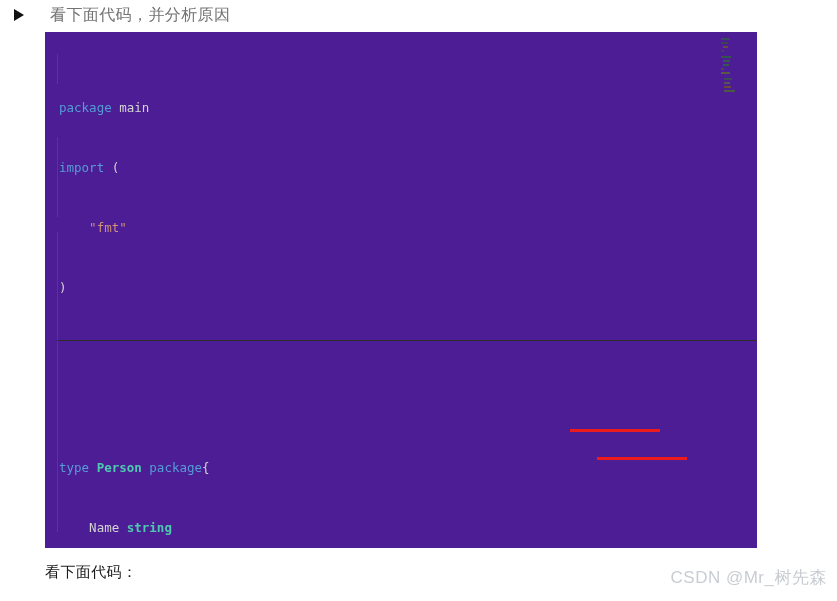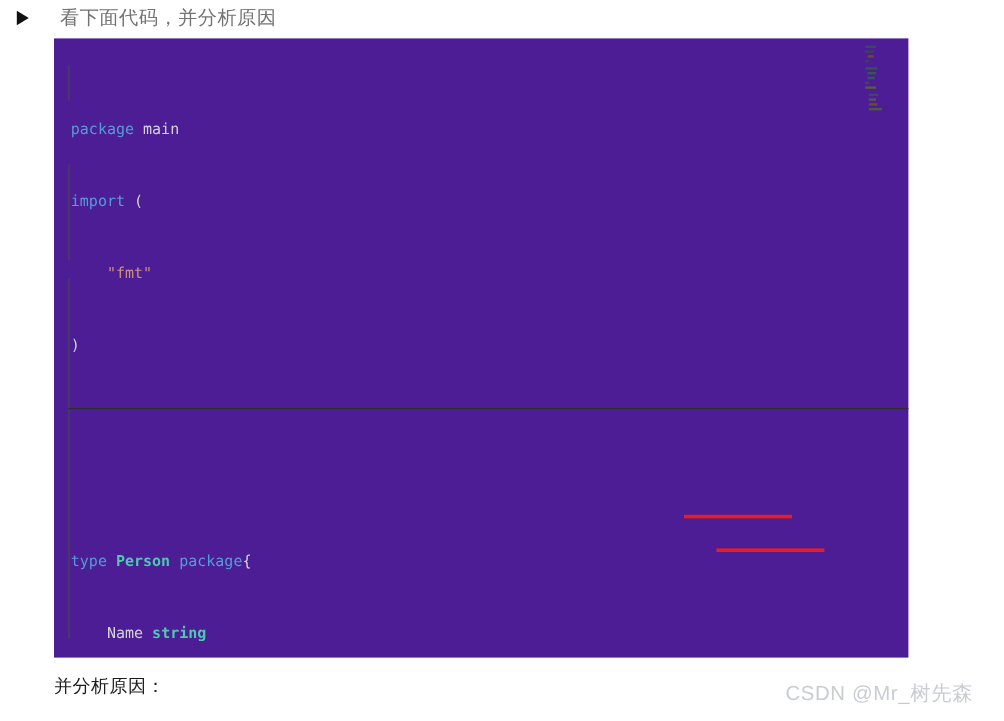--- a/index.html
+++ b/index.html
@@ -132,21 +132,21 @@
     top: 563px;
     font-family: "Liberation Serif", "DejaVu Serif", serif;
     font-size: 15px;
     color: #1a1a1a;
     letter-spacing: 0.4px;
   }
 
   
   .watermark {
     position: absolute;
-    right: 26px;
+    right: 10px;
     top: 566px;
     font-family: "Liberation Sans", "DejaVu Sans", sans-serif;
     font-size: 17px;
     color: #c9cdd2;
     letter-spacing: 0.5px;
     white-space: nowrap;
   }
 </style>
 </head>
 <body>
@@ -217,15 +217,15 @@
       
       
 
     </div>
   </div>
 </div>
 
 <div class="underline-mark u1"></div>
 <div class="underline-mark u2"></div>
 
-<div class="caption">并分析原因：</div>
+<div class="caption">看下面代码：</div>
 
 <div class="watermark">CSDN @Mr_树先森</div>
 
 </body></html>

